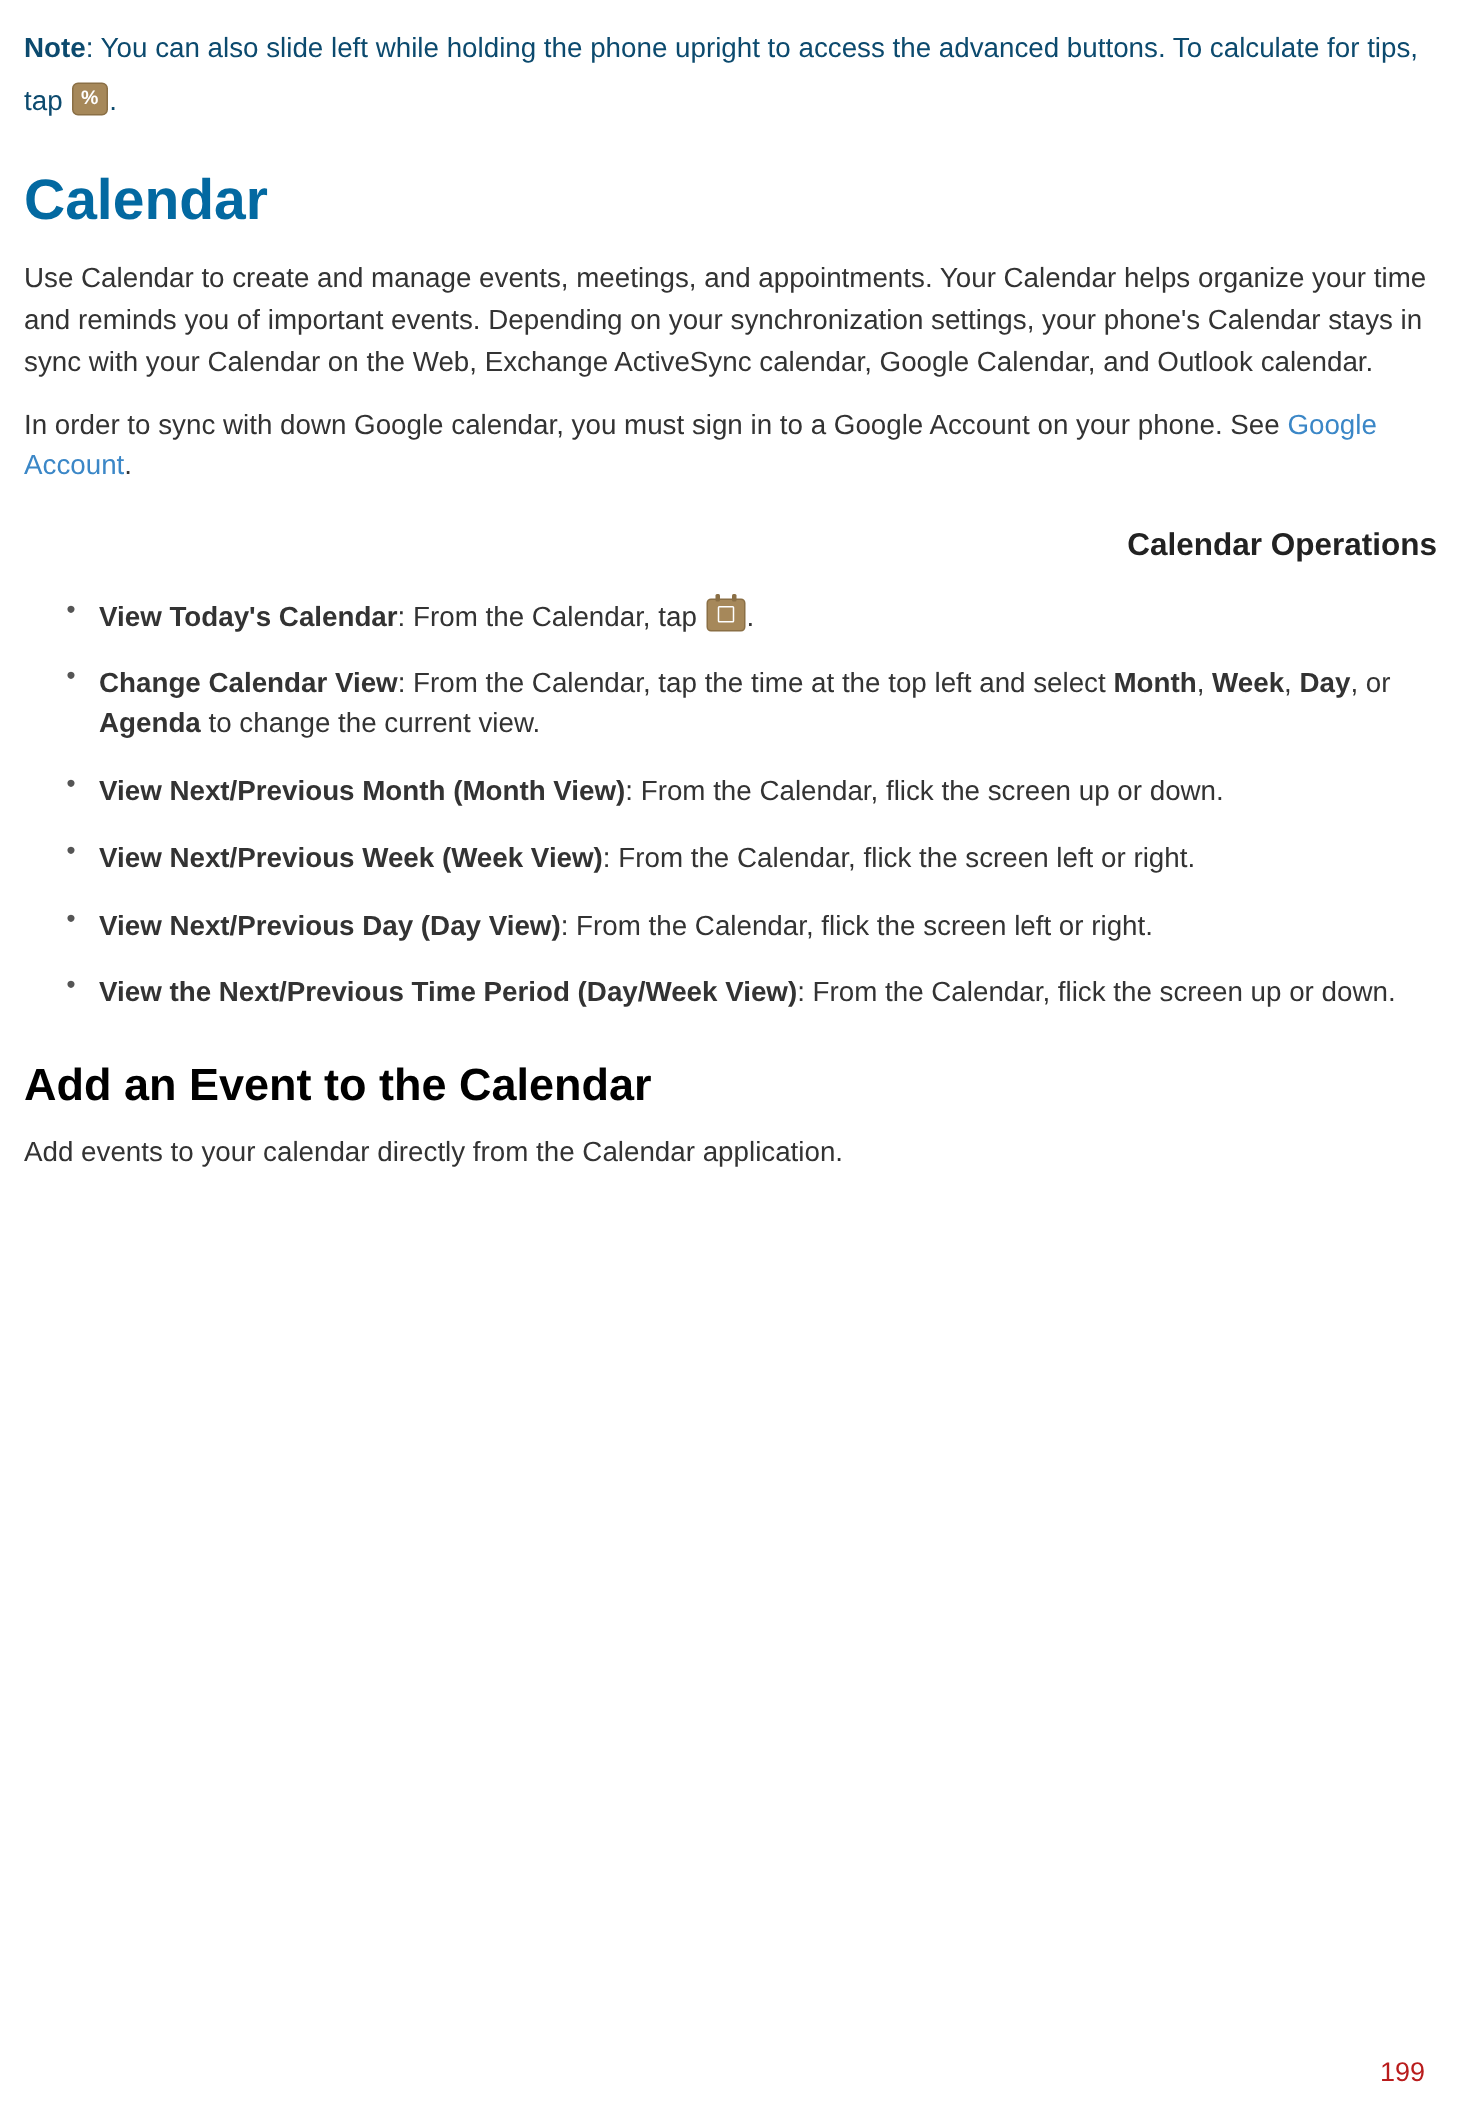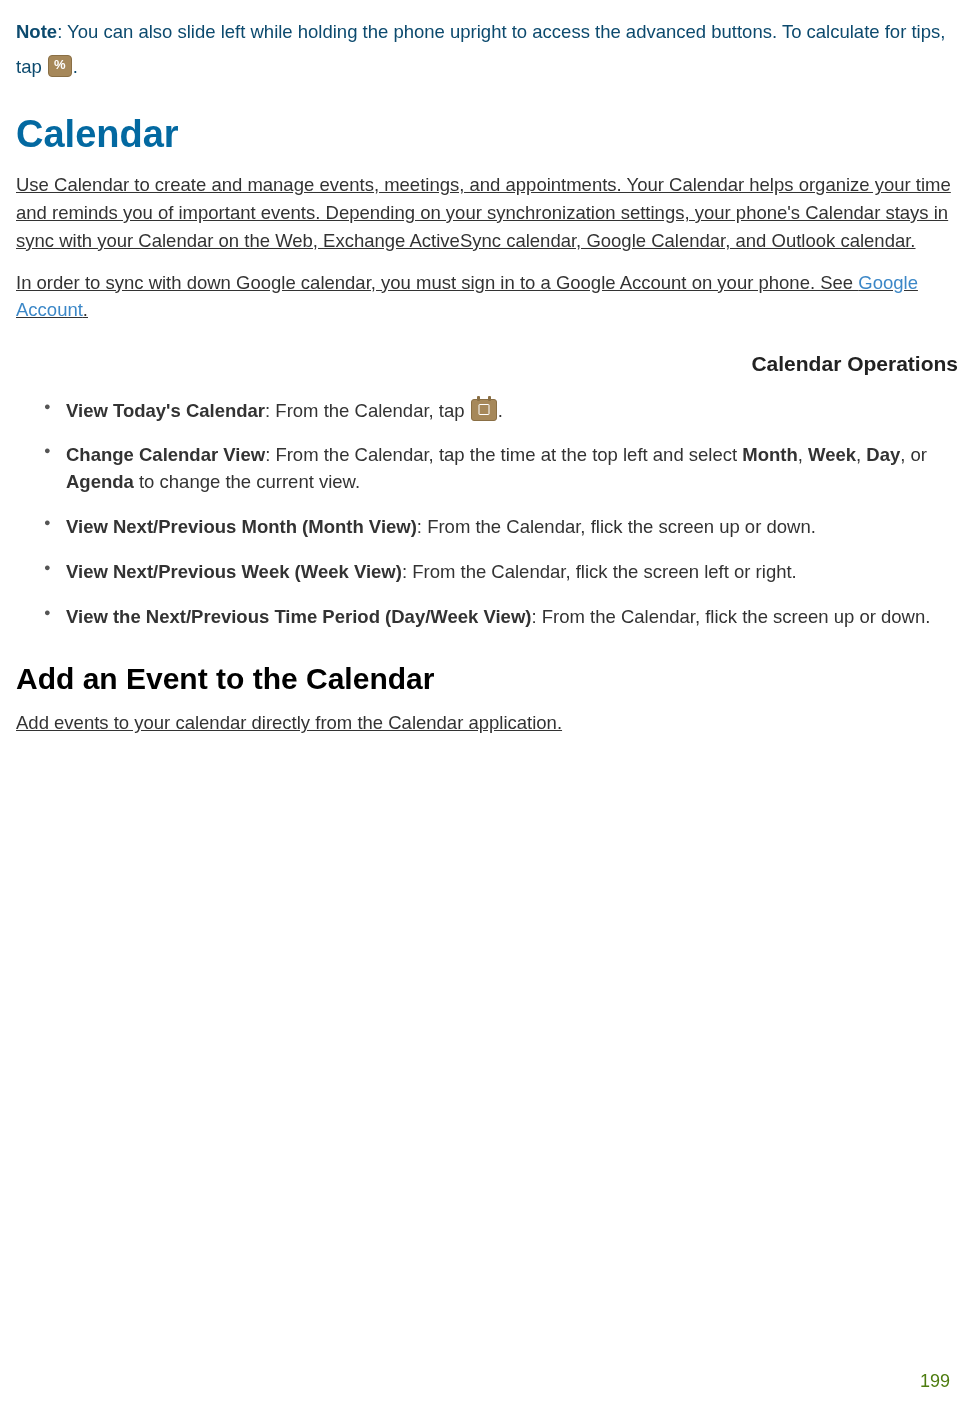--- a/index.html
+++ b/index.html
@@ -38,21 +38,20 @@
     h3.section {
       font-weight: bold;
       font-size: 21px;
       color: #222222;
       margin: 24px 0 10px 0;
       text-align: right;
     }
     p {
       margin: 8px 0 14px 0;
       color: #333333;
-      text-decoration: underline;
     }
     a.link {
       color: #3b87c7;
       text-decoration: none;
     }
     ul.ops {
       list-style: none;
       padding-left: 28px;
       margin: 6px 0;
     }
@@ -69,21 +68,21 @@
       left: 0;
       top: 1px;
       font-size: 11px;
       color: #555555;
     }
     .b { font-weight: bold; }
     .page-num {
       position: fixed;
       bottom: 20px;
       right: 24px;
-      color: #4d7c0f;
+      color: #b91c1c;
       font-size: 18px;
     }
     .icon-inline {
       display: inline-block;
       vertical-align: text-bottom;
       margin: 0 1px;
     }
     .percent-icon {
       width: 22px;
       height: 20px;
@@ -165,20 +164,23 @@
   <li>
     <span class="b">Change Calendar View</span><span>: From the Calendar, tap the time at the top left and select </span><span class="b">Month</span><span>, </span><span class="b">Week</span><span>, </span><span class="b">Day</span><span>, or </span><span class="b">Agenda</span><span> to change the current view.</span>
   </li>
   <li>
     <span class="b">View Next/Previous Month (Month View)</span><span>: From the Calendar, flick the screen up or down.</span>
   </li>
   <li>
     <span class="b">View Next/Previous Week (Week View)</span><span>: From the Calendar, flick the screen left or right.</span>
   </li>
   <li>
+    <span class="b">View Next/Previous Day (Day View)</span><span>: From the Calendar, flick the screen left or right.</span>
+  </li>
+  <li>
     <span class="b">View the Next/Previous Time Period (Day/Week View)</span><span>: From the Calendar, flick the screen up or down.</span>
   </li>
 </ul>
 
 <h2 class="sub">Add an Event to the Calendar</h2>
 
 <p>Add events to your calendar directly from the Calendar application.</p>
 
 <div class="page-num">199</div>
 

